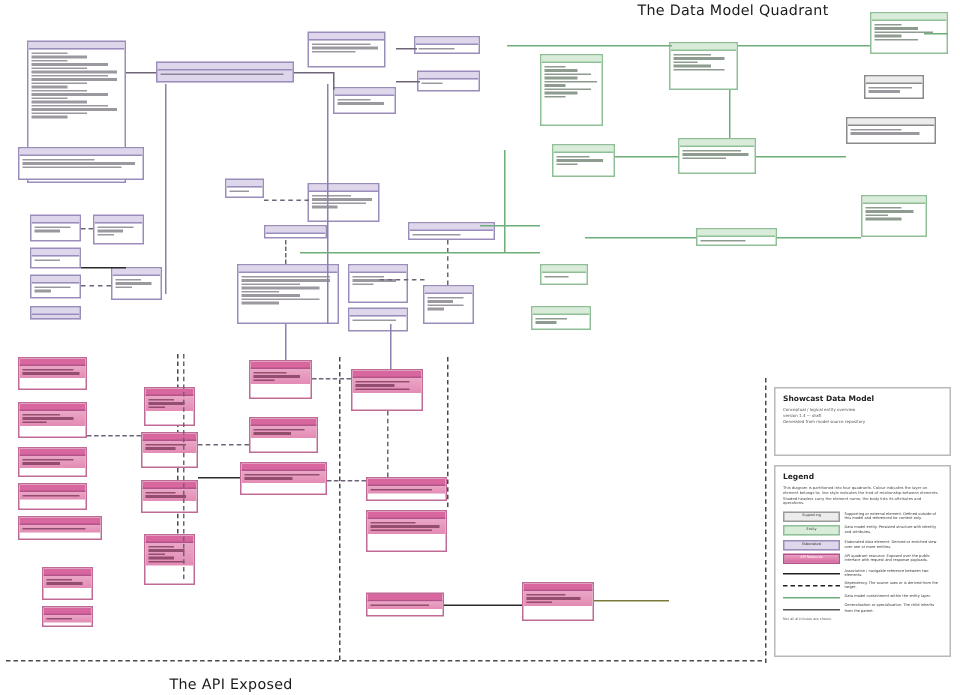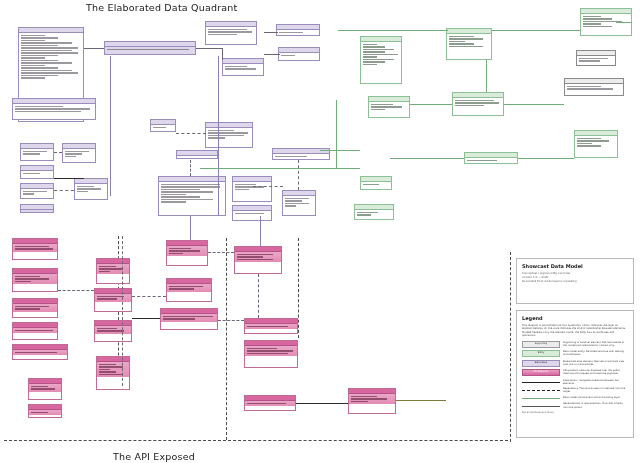--- a/index.html
+++ b/index.html
@@ -86,21 +86,21 @@
   .ls-dash{border-top:1px dashed #222;}
   .ls-green{border-top:1px solid #6fae78;}
   .ls-thin{border-top:.7px solid #555;}
   .foot{font-size:2.3px;color:#666;margin-top:2px;}
 </style>
 </head>
 <body>
 
 <div id="canvas">
 
-  <div class="qtitle" style="left:86px;top:2px;">The Elaborated Data Quadrant</div>
+  <div class="qtitle" style="left:425px;top:2px;">The Data Model Quadrant</div>
   <div class="qtitle" style="left:113px;top:451px;">The API Exposed</div>
 
   <div class="divider h" style="left:4px;top:440px;width:222px;"></div>
   <div class="divider h" style="left:228px;top:440px;width:280px;"></div>
   <div class="divider v" style="left:226px;top:238px;height:202px;"></div>
   <div class="divider v" style="left:118px;top:236px;height:150px;"></div>
   <div class="divider v" style="left:298px;top:238px;height:100px;"></div>
   <div class="divider v" style="left:510px;top:252px;height:190px;"></div>
 
   <div class="node lav" style="left:18px;top:27px;width:66px;height:95px;">

